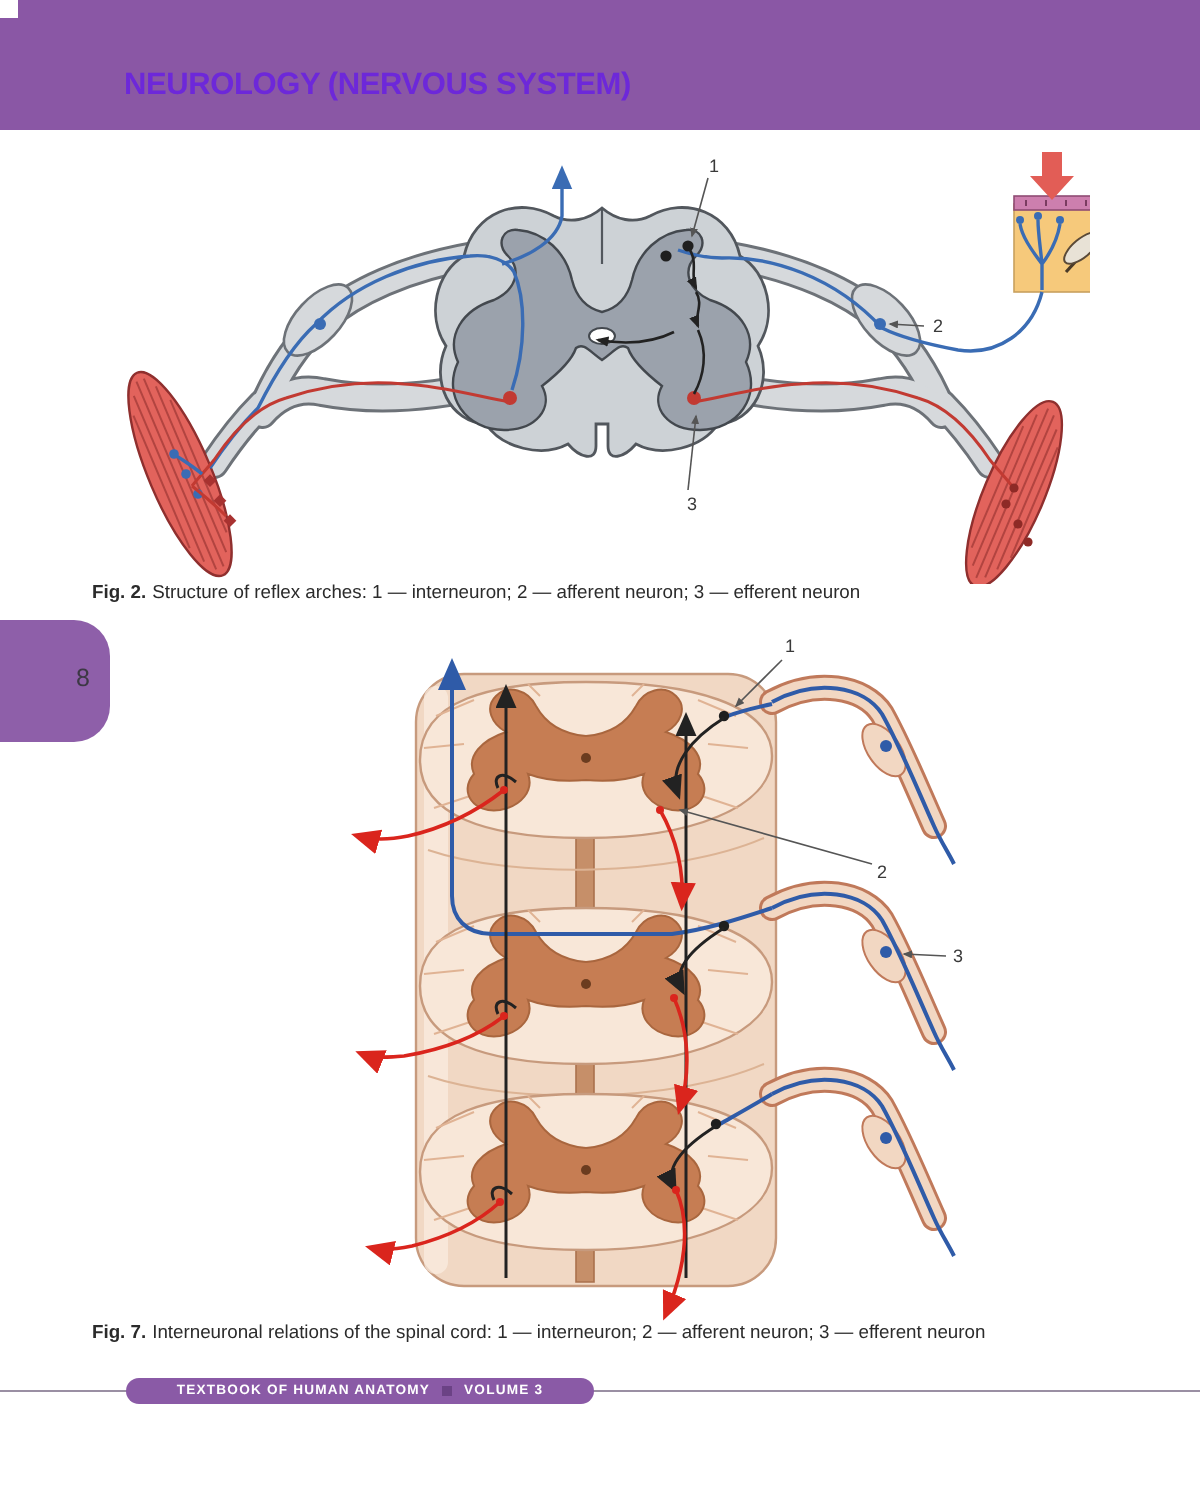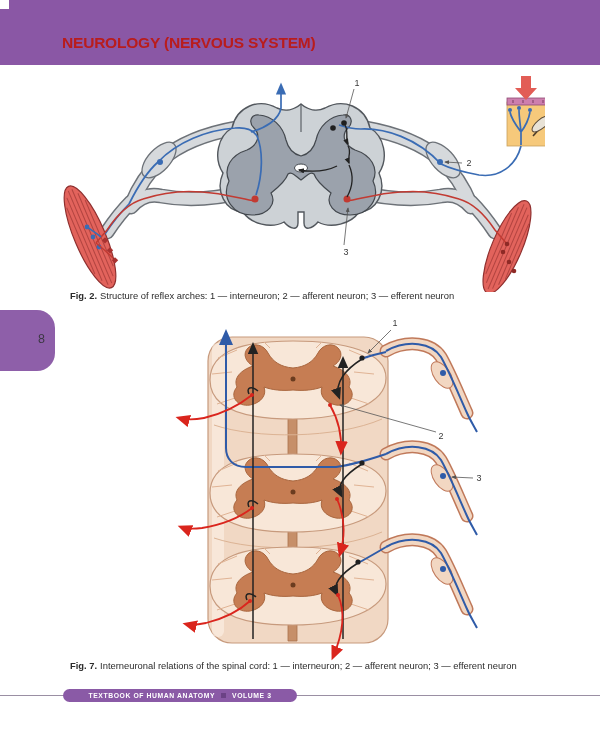--- a/index.html
+++ b/index.html
@@ -3,25 +3,25 @@
 <meta charset="utf-8">
 <style>
   html,body{margin:0;padding:0;background:#ffffff;}
   body{width:600px;height:750px;position:relative;overflow:hidden;
        font-family:"Liberation Sans", sans-serif;}
   .abs{position:absolute;}
 
   
   .header{left:0;top:0;width:600px;height:65px;background:#8a57a5;}
   .header-notch{left:0;top:0;width:9px;height:9px;background:#ffffff;}
-  .header-title{left:62px;top:34px;color:#b91c1c;font-size:15.5px;font-weight:bold;
+  .header-title{left:62px;top:34px;color:#6d28d9;font-size:15.5px;font-weight:bold;
                 letter-spacing:-0.2px;}
 
   
-  .caption{left:70px;width:500px;font-size:9.4px;color:#2b2b2b;letter-spacing:0px;}
+  .caption{left:46px;width:500px;font-size:9.4px;color:#2b2b2b;letter-spacing:0px;}
   .cap-label{font-weight:bold;margin-right:3px;}
   .caption-fig2{top:290px;}
   .caption-fig3{top:660px;}
 
   
   .page-tab{left:0;top:310px;width:55px;height:61px;background:#8e5fa9;
             border-radius:0 18px 18px 0;}
   .page-tab span{position:absolute;right:10px;top:22px;font-size:12.5px;color:#3c3844;}
 
   

